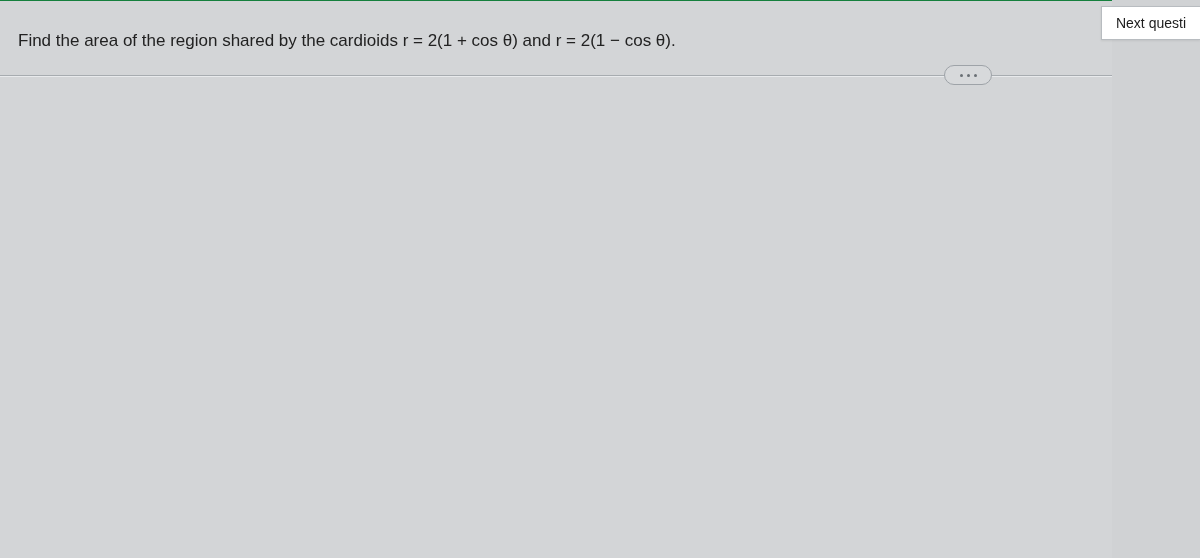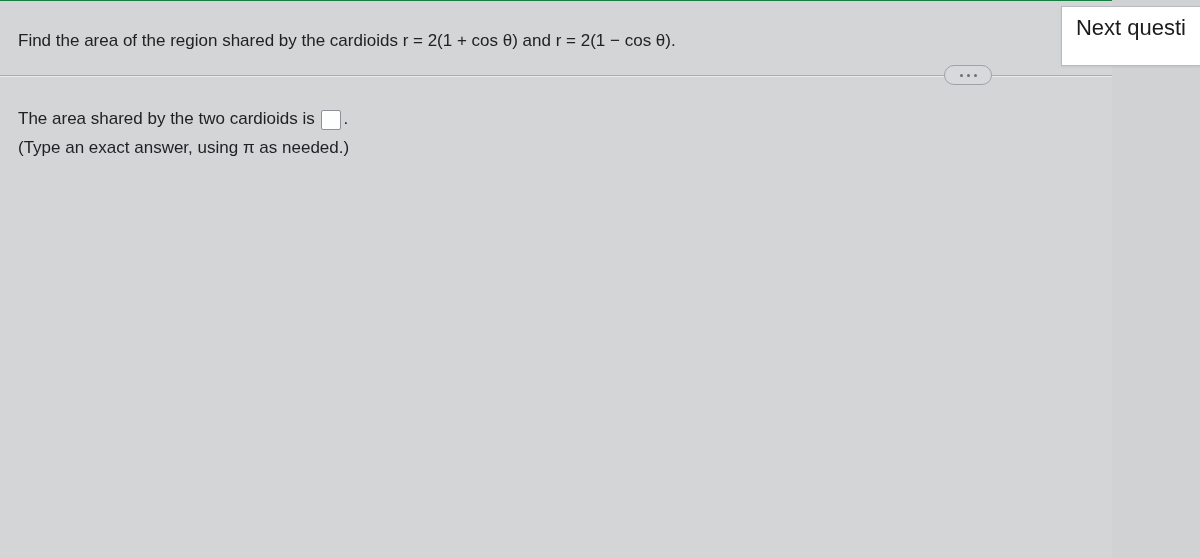--- a/index.html
+++ b/index.html
@@ -11,22 +11,22 @@
     overflow: hidden;
     position: relative;
   }
   .next-btn {
     position: absolute;
     top: 6px;
     right: 0;
     background: #ffffff;
     border: 1px solid #b8bcc0;
     border-right: none;
-    padding: 8px 14px 24px 14px;
-    font-size: 22px;
+    padding: 8px 14px 8px 14px;
+    font-size: 14px;
     color: #1c1c1c;
     box-shadow: 0 1px 2px rgba(0,0,0,0.08);
     cursor: pointer;
   }
   .question-card {
     position: absolute;
     top: 0;
     left: 0;
     right: 88px;
     bottom: 0;
@@ -103,21 +103,15 @@
   <div class="divider-wrap">
     <div class="divider"></div>
     <div class="divider-shadow"></div>
     <div class="ellipsis-pill">
       <span class="dot"></span>
         <span class="dot"></span>
         <span class="dot"></span>
     </div>
   </div>
 
-  <div class="answer-area">
-    <div>
-      <span>The area shared by the two cardioids is </span><input type="text" class="answer-box" value="" style=""><span>.</span>
-    </div>
-    <div class="hint">(Type an exact answer, using π as needed.)</div>
-  </div>
 </div>
 
 <button class="next-btn">Next questi</button>
 
 </body></html>

